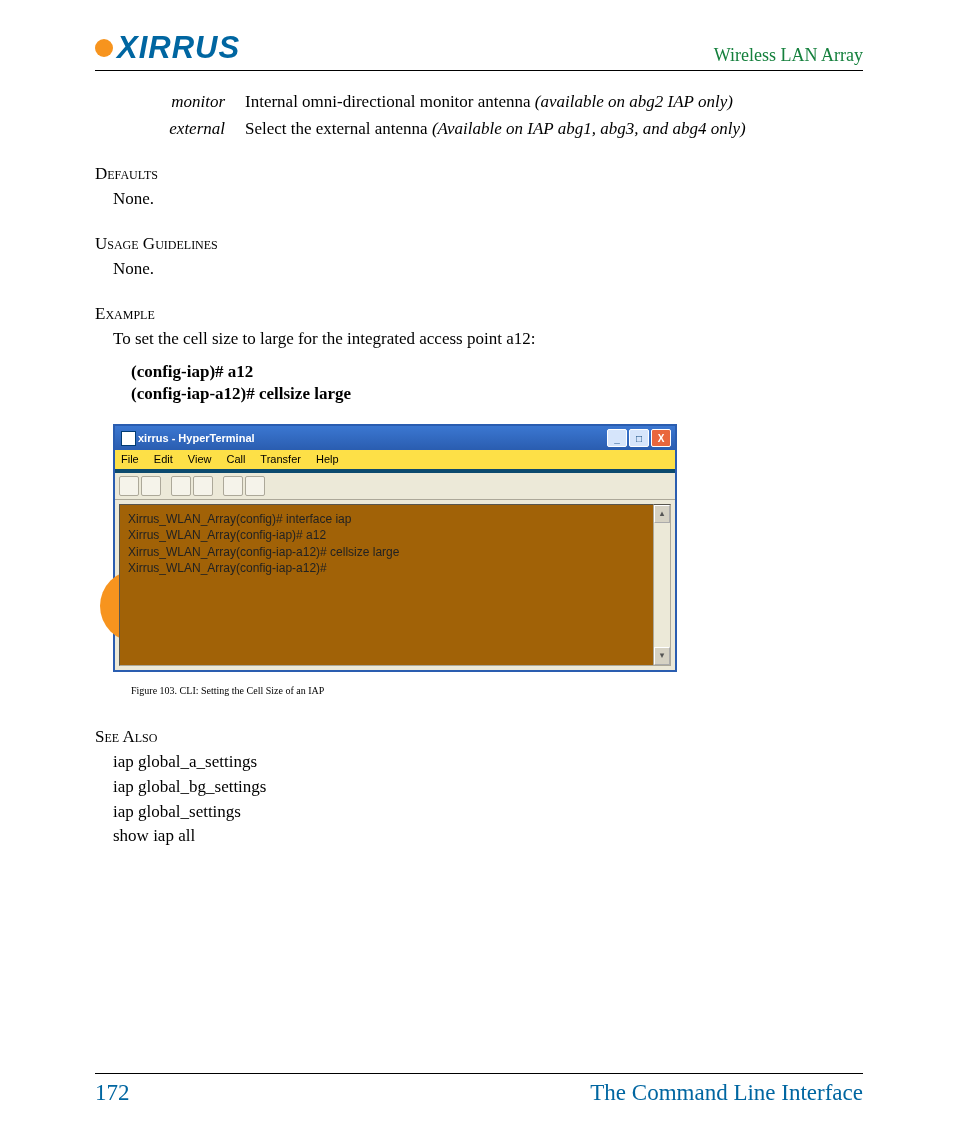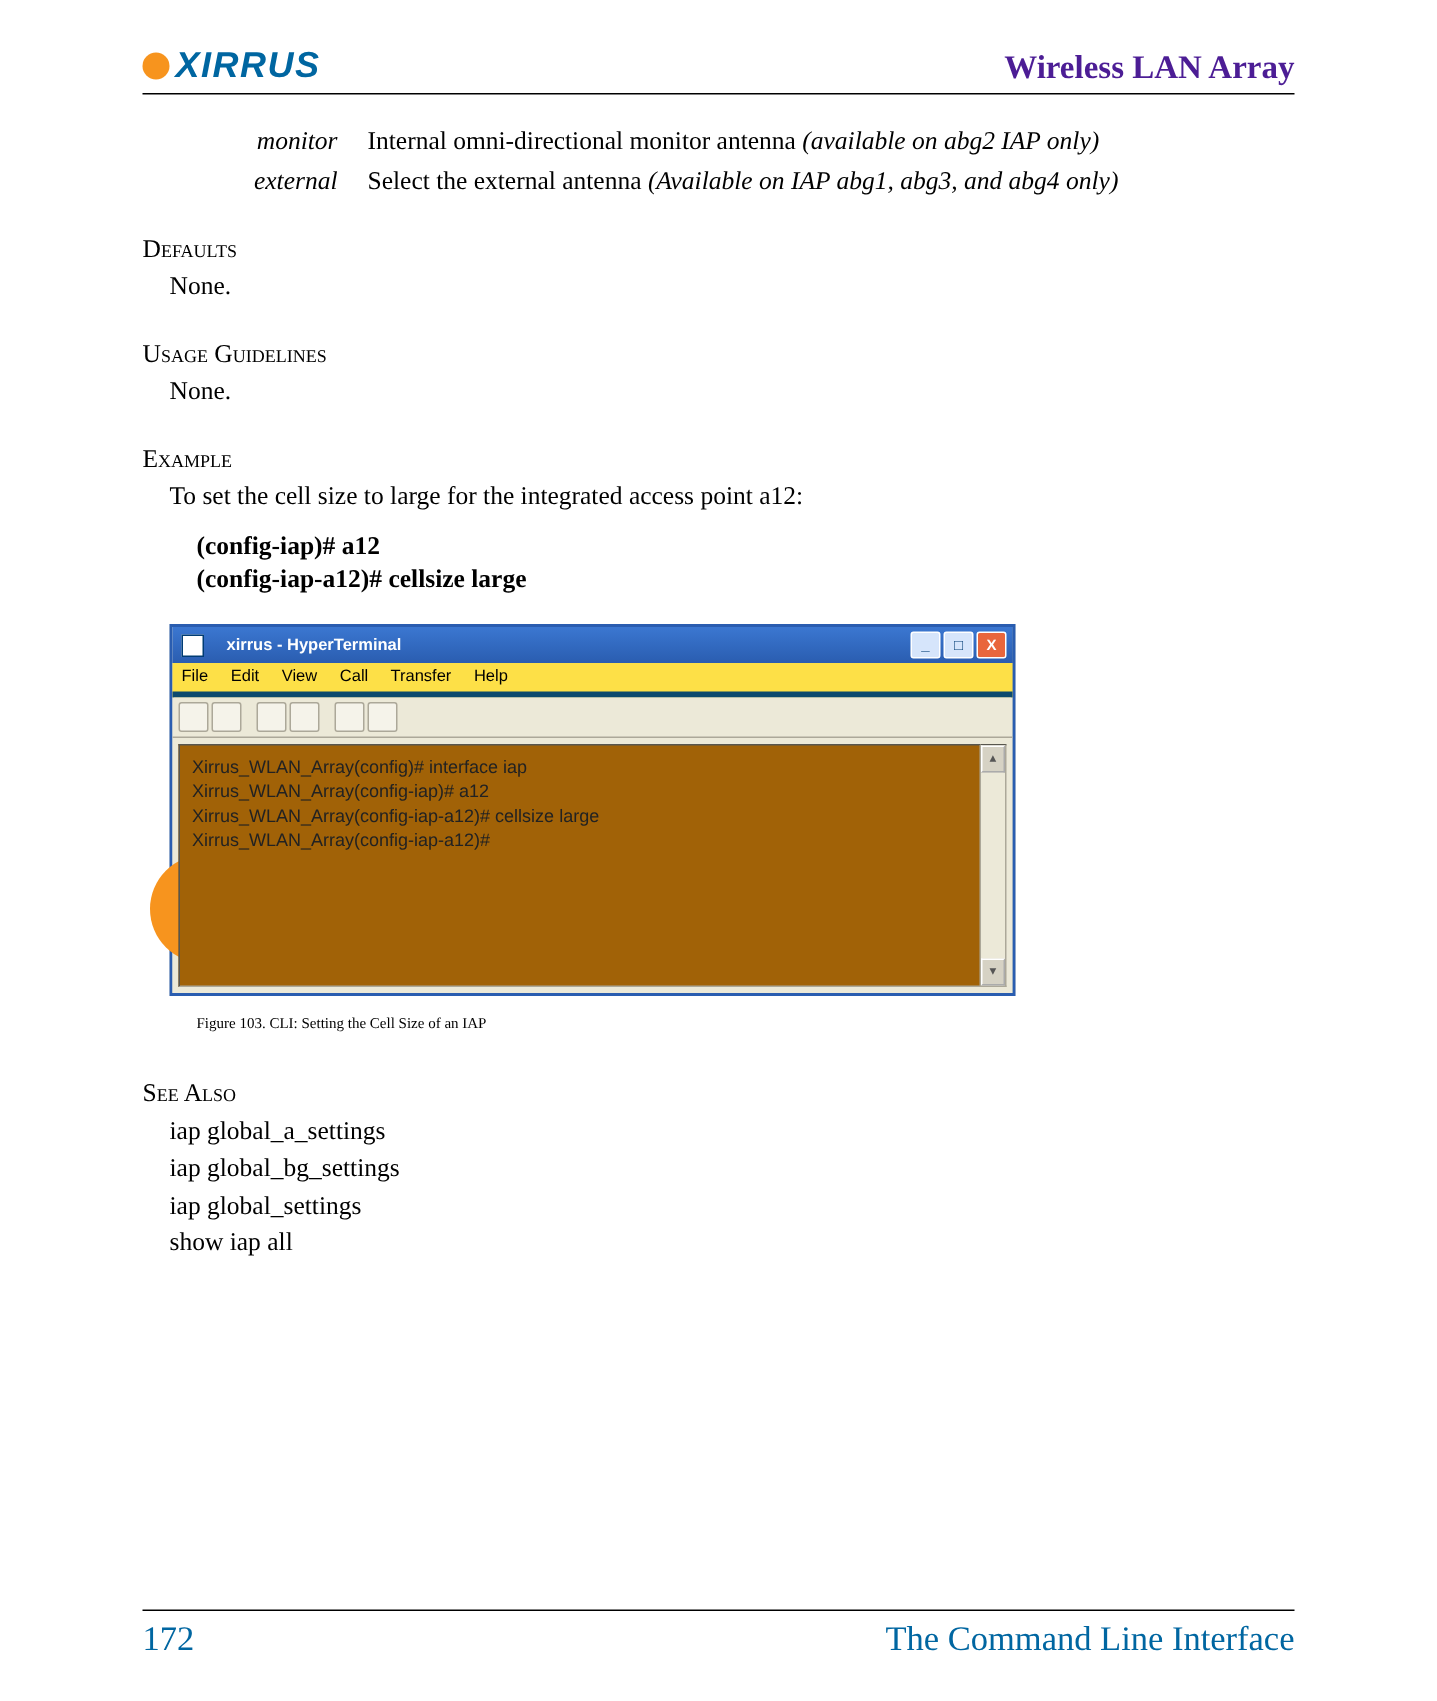--- a/index.html
+++ b/index.html
@@ -32,27 +32,26 @@
   .logo-dot {
     width: 18px; height: 18px; border-radius: 50%;
     background: #f7941e;
     margin-right: 2px;
   }
   .logo-text {
     font-family: Arial, Helvetica, sans-serif;
     font-weight: 900;
     font-style: italic;
     letter-spacing: 1px;
-    font-size: 24px;
+    font-size: 31px;
     color: #0066a1;
   }
   .header-title {
-    color: #4c1d95;
-    font-size: 22px;
-    font-weight: bold;
+    color: #15803d;
+    font-size: 18px;
   }
   .content {
     margin-right: 0;
     padding-top: 20px;
     font-size: 17px;
     line-height: 1.35;
   }
   .param-row {
     display: flex;
     margin-bottom: 4px;
@@ -96,21 +95,21 @@
   }
   .ht-title {
     background: linear-gradient(#3b77d1, #2a5db0);
     color: #fff;
     display: flex;
     align-items: center;
     justify-content: space-between;
     padding: 3px 4px 3px 6px;
     font-weight: bold;
   }
-  .ht-title-left { display:flex; align-items:center; gap:15px; }
+  .ht-title-left { display:flex; align-items:center; gap:2px; }
   .ht-ico { width:13px; height:13px; background:#fff; border:1px solid #003c74; }
   .ht-ctrls { display:flex; gap:2px; }
   .ht-btn { width:18px; height:16px; border:1px solid #fff; border-radius:2px; display:flex; align-items:center; justify-content:center; font-size:10px; font-weight:bold; }
   .ht-min, .ht-max { background:#d6e5fb; color:#003c74; }
   .ht-close { background:#e9663c; color:#fff; }
   .ht-menu {
     background:#fde047;
     padding: 2px 6px;
     border-bottom:4px solid #0c4a6e;
     color:#000;

